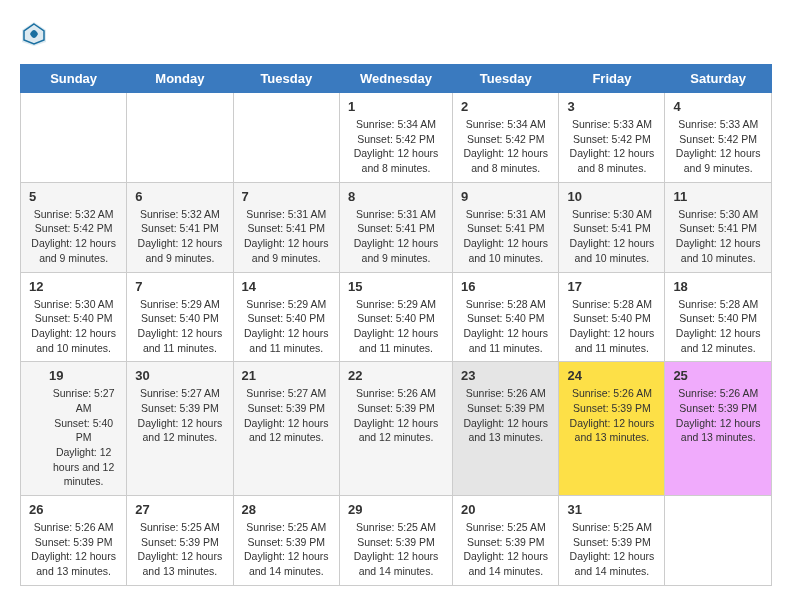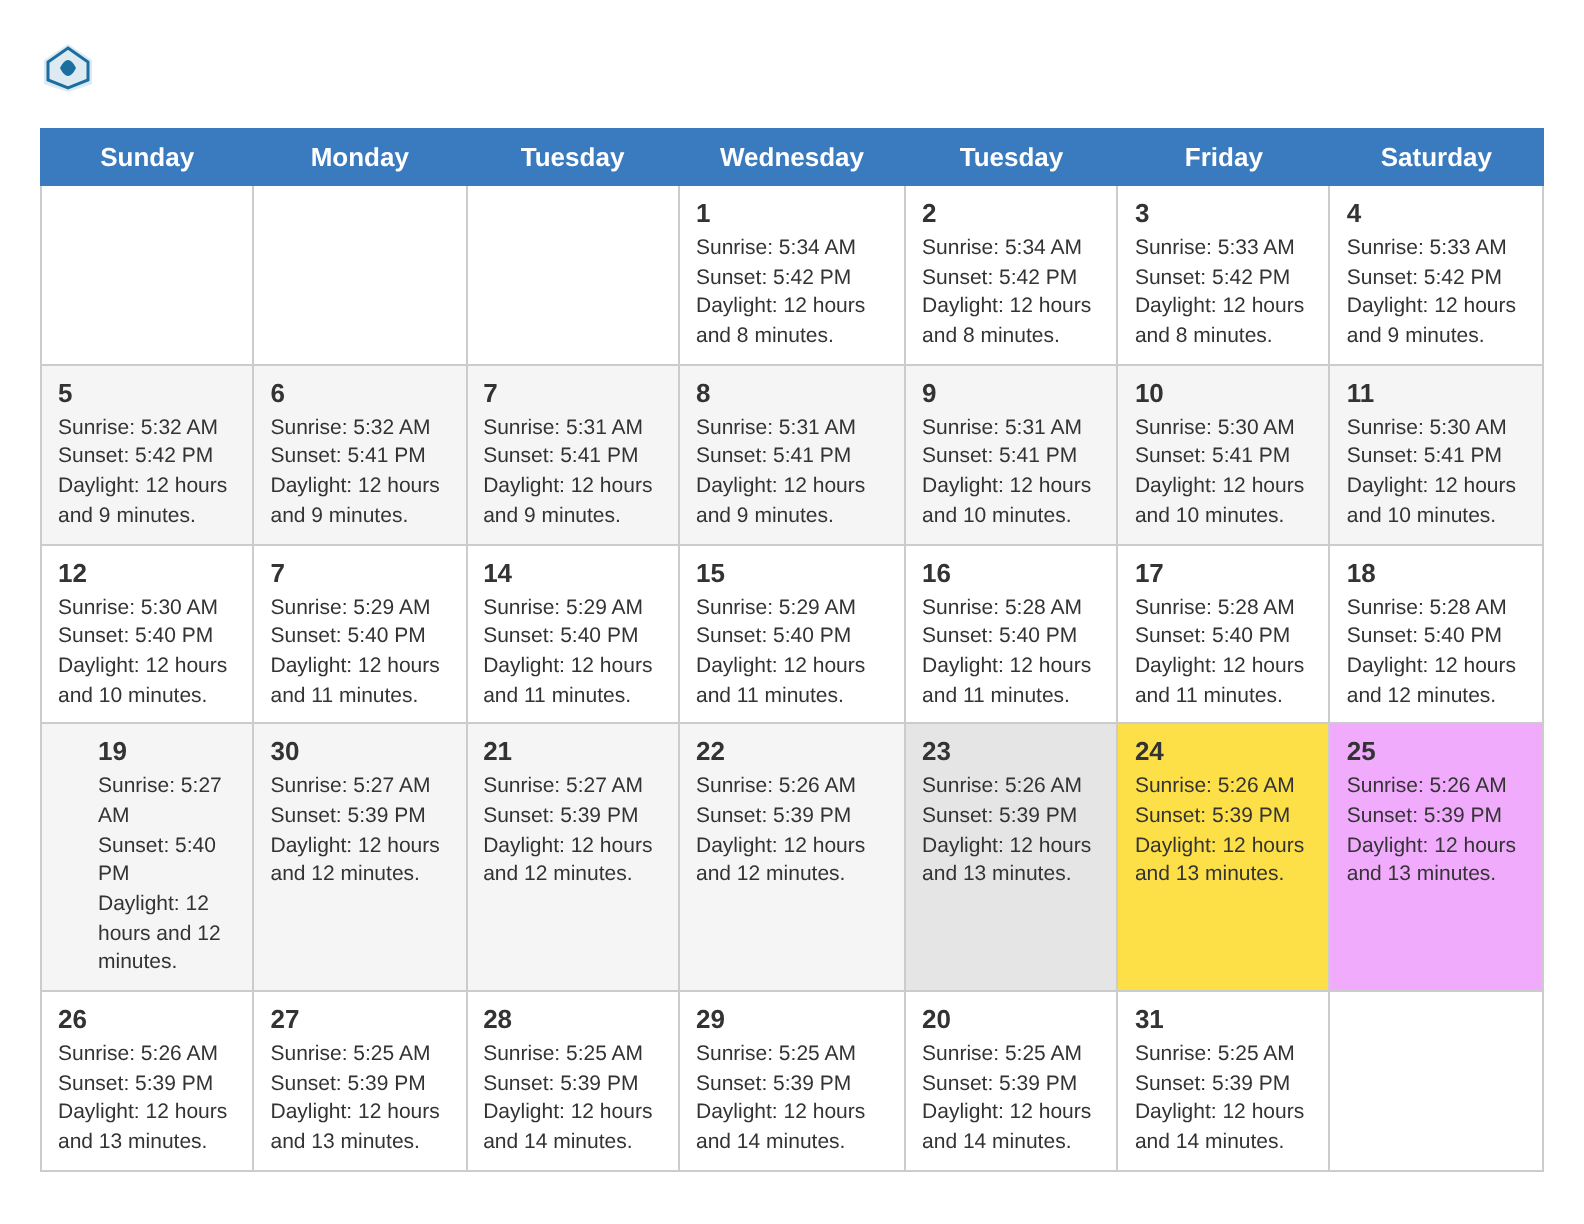--- a/index.html
+++ b/index.html
@@ -75,20 +75,21 @@
     .day-num {
       font-size: 13px;
       font-weight: bold;
       margin-bottom: 3px;
       display: block;
     }
     .cell-info {
       font-size: 10.5px;
       line-height: 1.4;
       color: #333;
+      text-align: center;
     }
     .empty-cell {
       background: #f9f9f9;
     }
   </style>
 </head>
 <body>
 
 <div class="header">
   <div class="logo">

